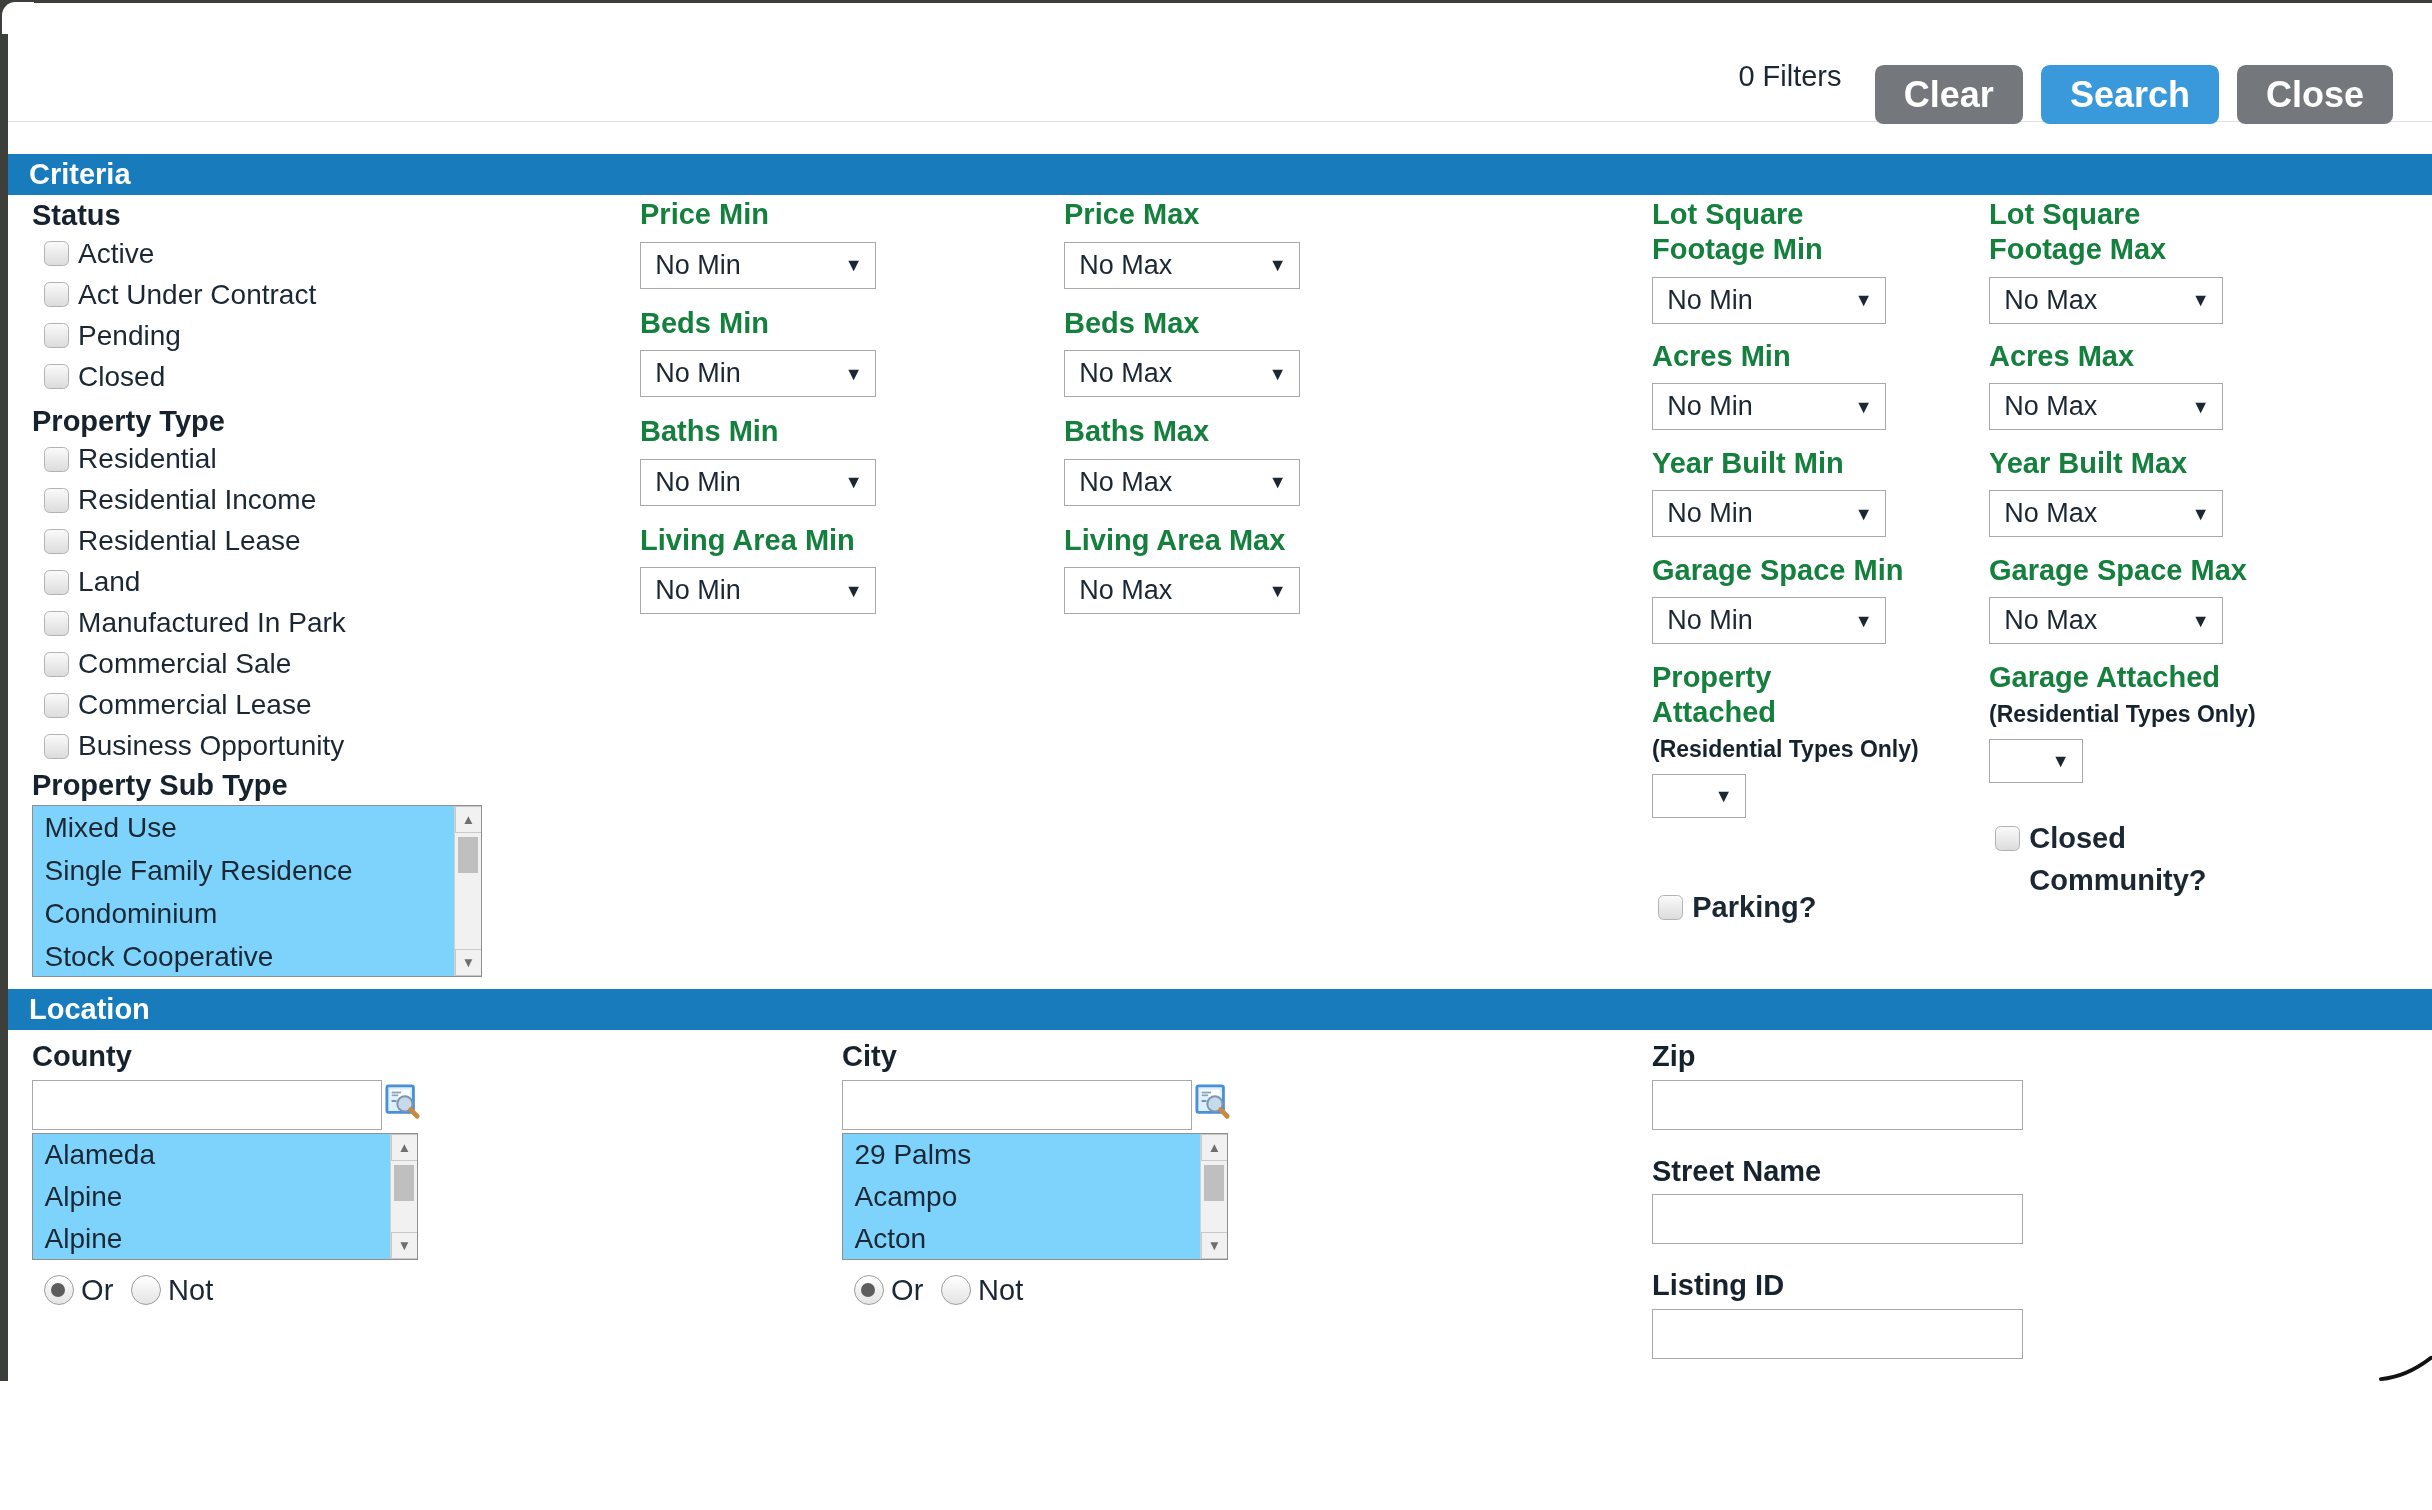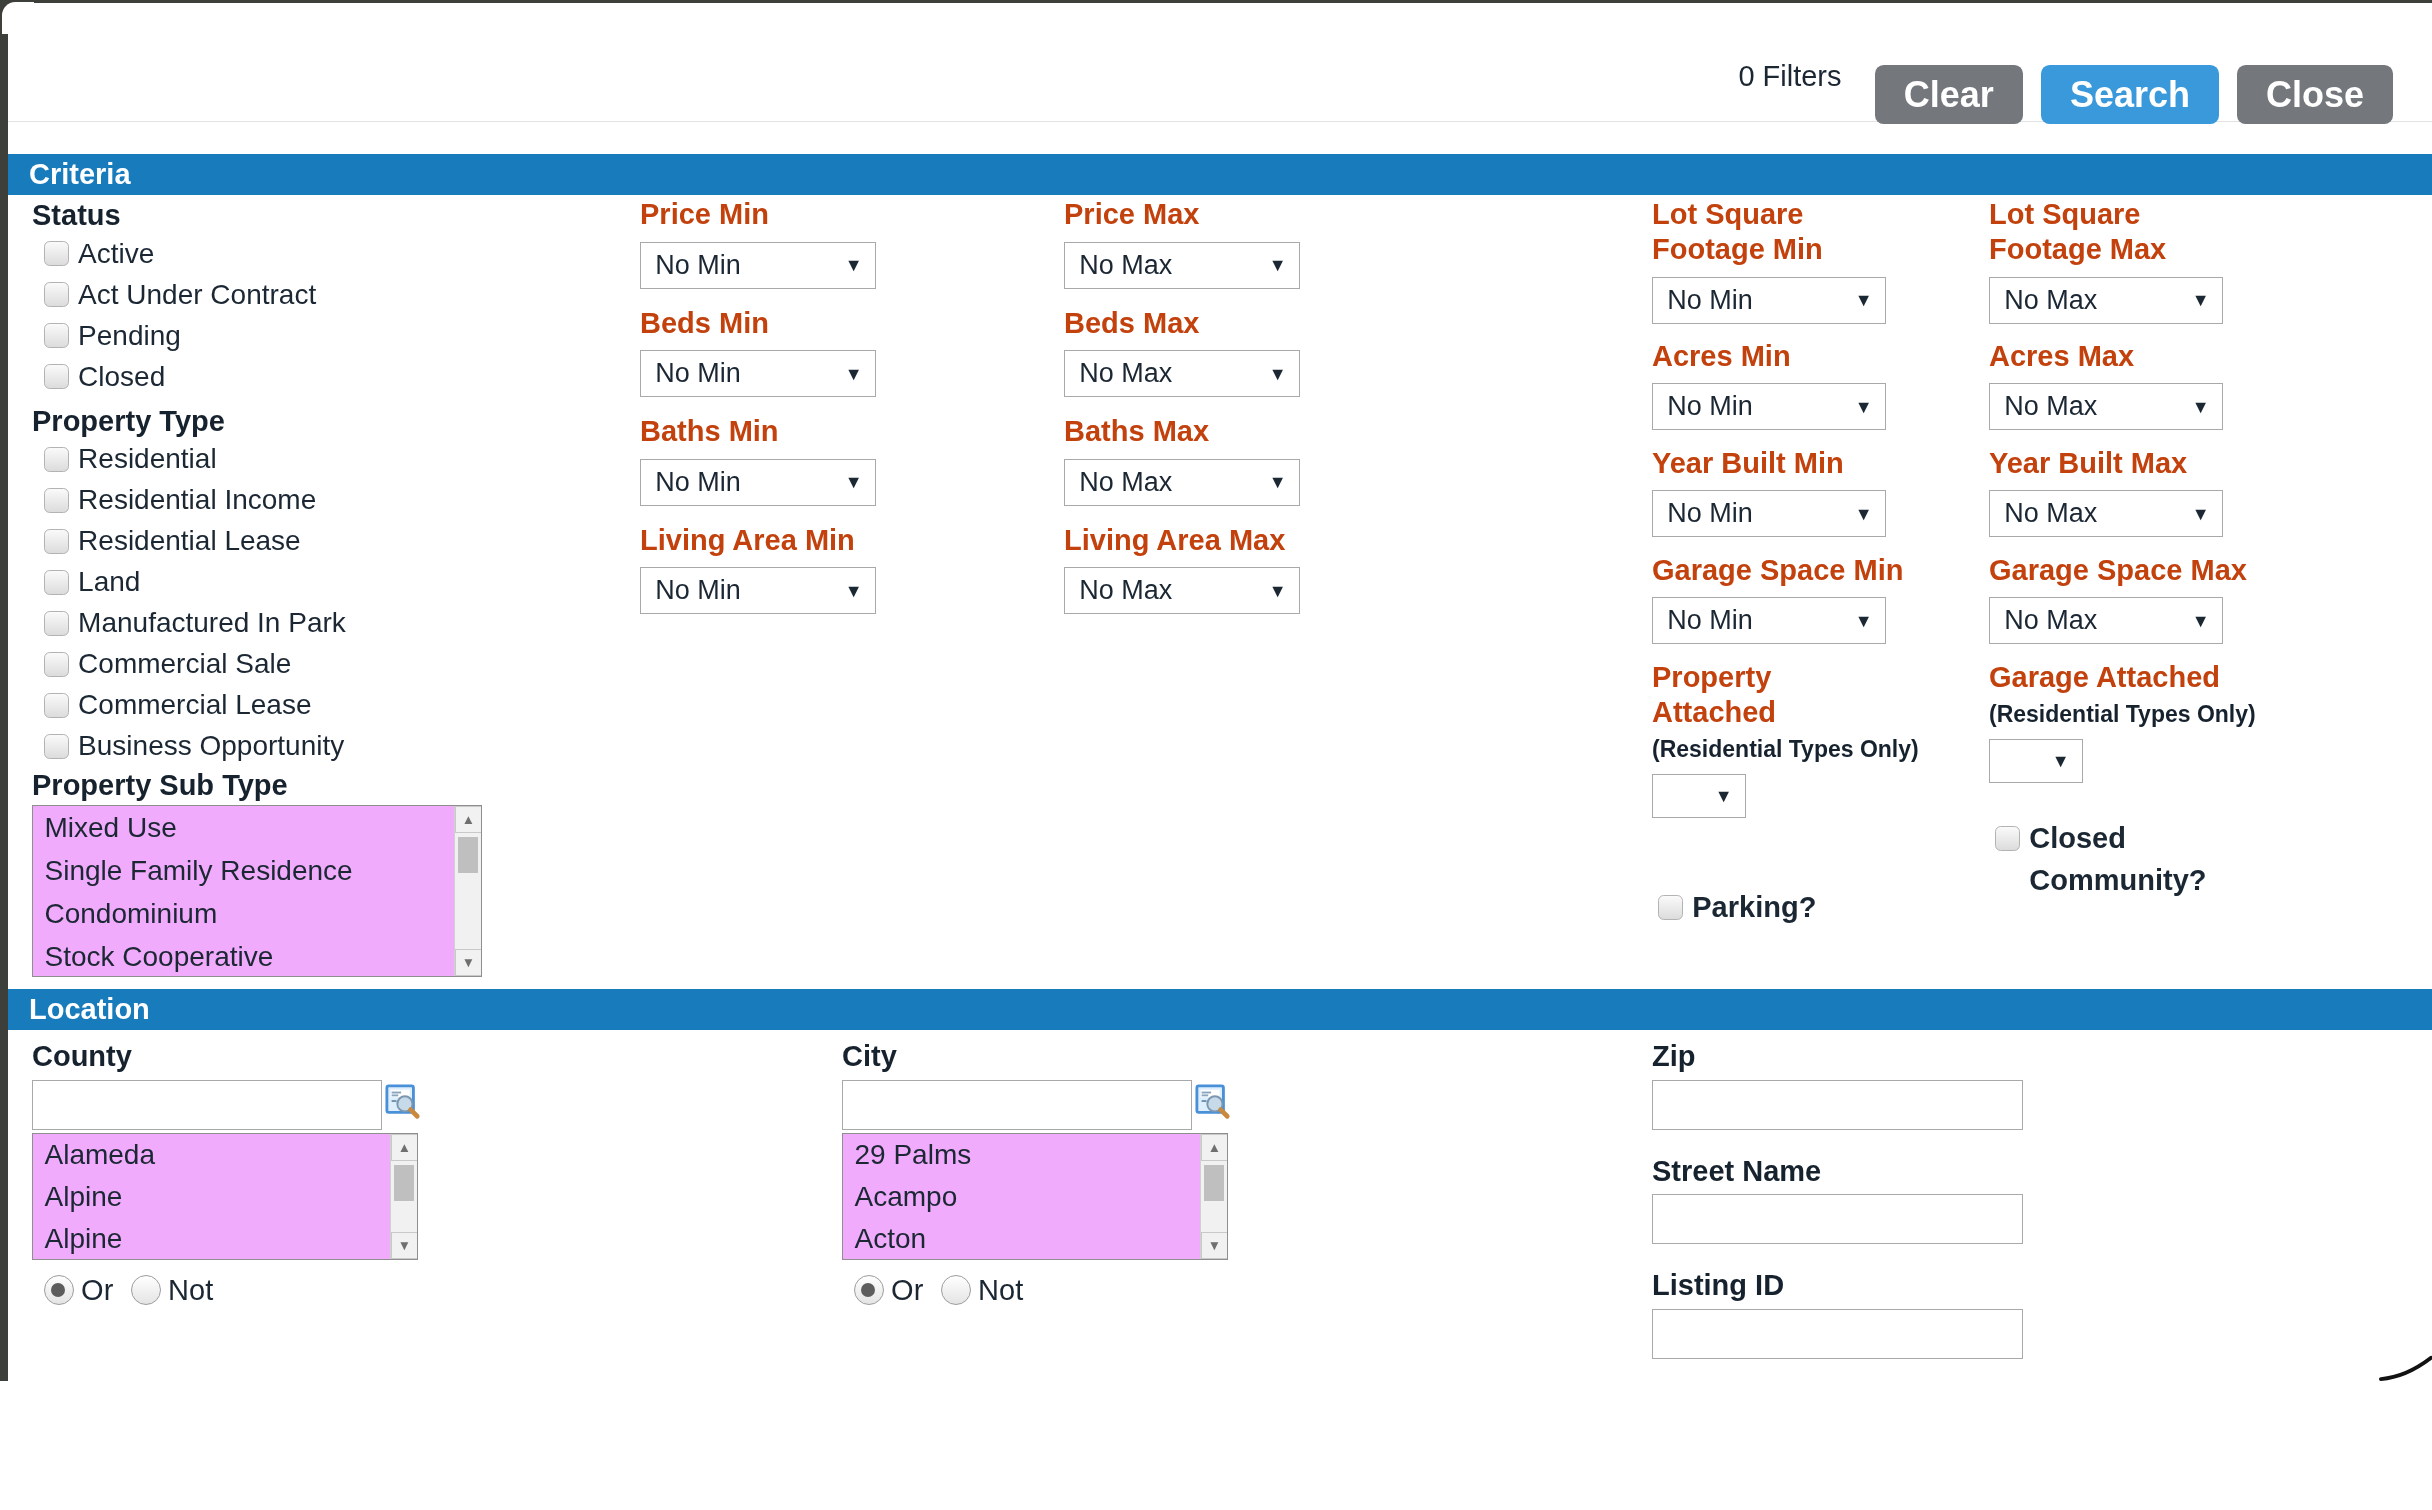--- a/index.html
+++ b/index.html
@@ -30,21 +30,21 @@
   .divider-top { top:121px; }
   .divider-bottom { top:1388px; }
 
   .section-bar { position:absolute; left:0; right:0; height:41px; background:#187cbc; z-index:2; }
   .bar-criteria { top:154px; }
   .bar-location { top:989px; }
   .section-bar .bar-label { color:#ffffff; font-size:29px; font-weight:700; line-height:41px; padding-left:29px; }
 
   
   .group-label { font-size:29px; font-weight:700; line-height:36px; color:#16222e; }
-  .field-label { font-size:29px; font-weight:700; line-height:35px; color:#c2410c; }
+  .field-label { font-size:29px; font-weight:700; line-height:35px; color:#15803d; }
   .sub-note { font-size:23px; font-weight:700; line-height:29px; margin-top:5.7px; color:#16222e; }
 
   
   .col { position:absolute; top:197px; }
   .col-status { left:32px; width:554px; }
   .col-min { left:640px; width:249px; }
   .col-max { left:1064px; width:249px; }
   .col-lot-min { left:1652px; width:325px; }
   .col-lot-max { left:1989px; width:329px; }
 
@@ -69,21 +69,21 @@
   .check-label { font-size:28px; white-space:nowrap; }
   .check-row-bold { padding-left:5.7px; }
   .check-row-bold .check-label { font-weight:700; font-size:29px; }
   .check-row-wrap { align-items:flex-start; height:auto; }
   .check-row-wrap .checkbox { margin-top:9.6px; }
   .check-row-wrap .check-label { white-space:normal; width:206px; line-height:42px; }
   .mt-parking { margin-top:69px;align-items:center; }
   .mt-senior { margin-top:34px; }
 
   
-  .listbox { position:relative; background:#f0abfc; border:1px solid #8f8f8f; overflow:hidden; }
+  .listbox { position:relative; background:#7dd3fc; border:1px solid #8f8f8f; overflow:hidden; }
   .listbox-subtype { width:450px; height:172px; margin-top:1.9px; }
   .listbox-loc { width:386px; height:127px; margin-top:3.8px; }
   .listbox-item { font-size:28px; line-height:43px; padding-left:11.5px; white-space:nowrap; cursor:default; }
   .listbox-loc .listbox-item { line-height:42px; }
   .scrollbar { position:absolute; top:0; right:0; bottom:0; width:27px; background:#f1f1f1; border-left:1px solid #d0d0d0; }
   .sb-btn { position:absolute; left:0; width:27px; height:27px; background:#f1f1f1; border:1px solid #c9c9c9;
     color:#6f6f6f; font-size:13.4px; line-height:25px; text-align:center; cursor:pointer; }
   .sb-up { top:0; }
   .sb-down { bottom:0; }
   .sb-thumb { position:absolute; left:2.9px; top:31px; width:20px; height:36px; background:#bfbfbf; cursor:grab; }

